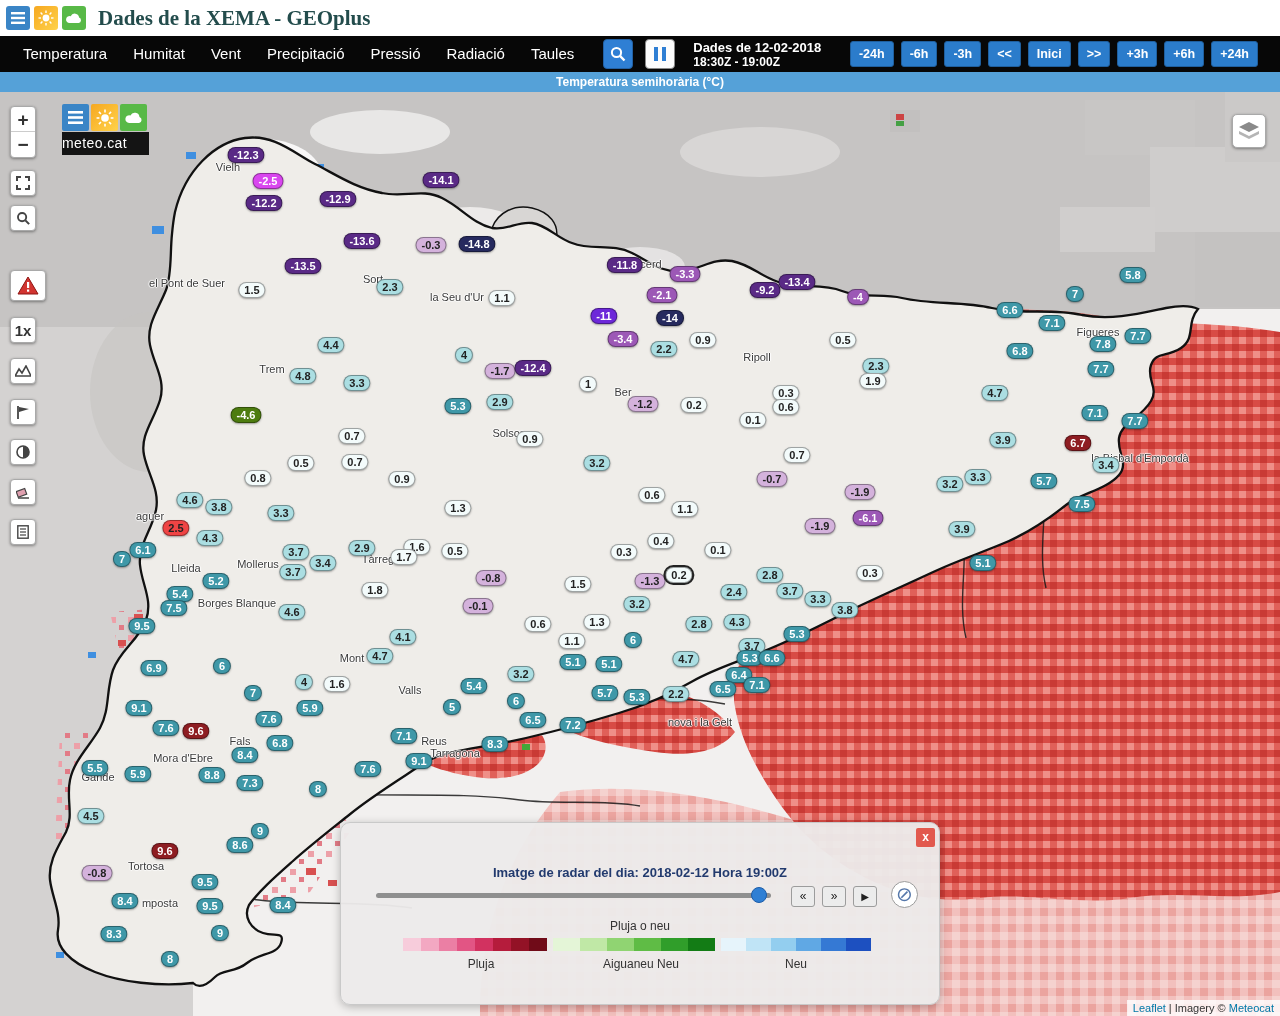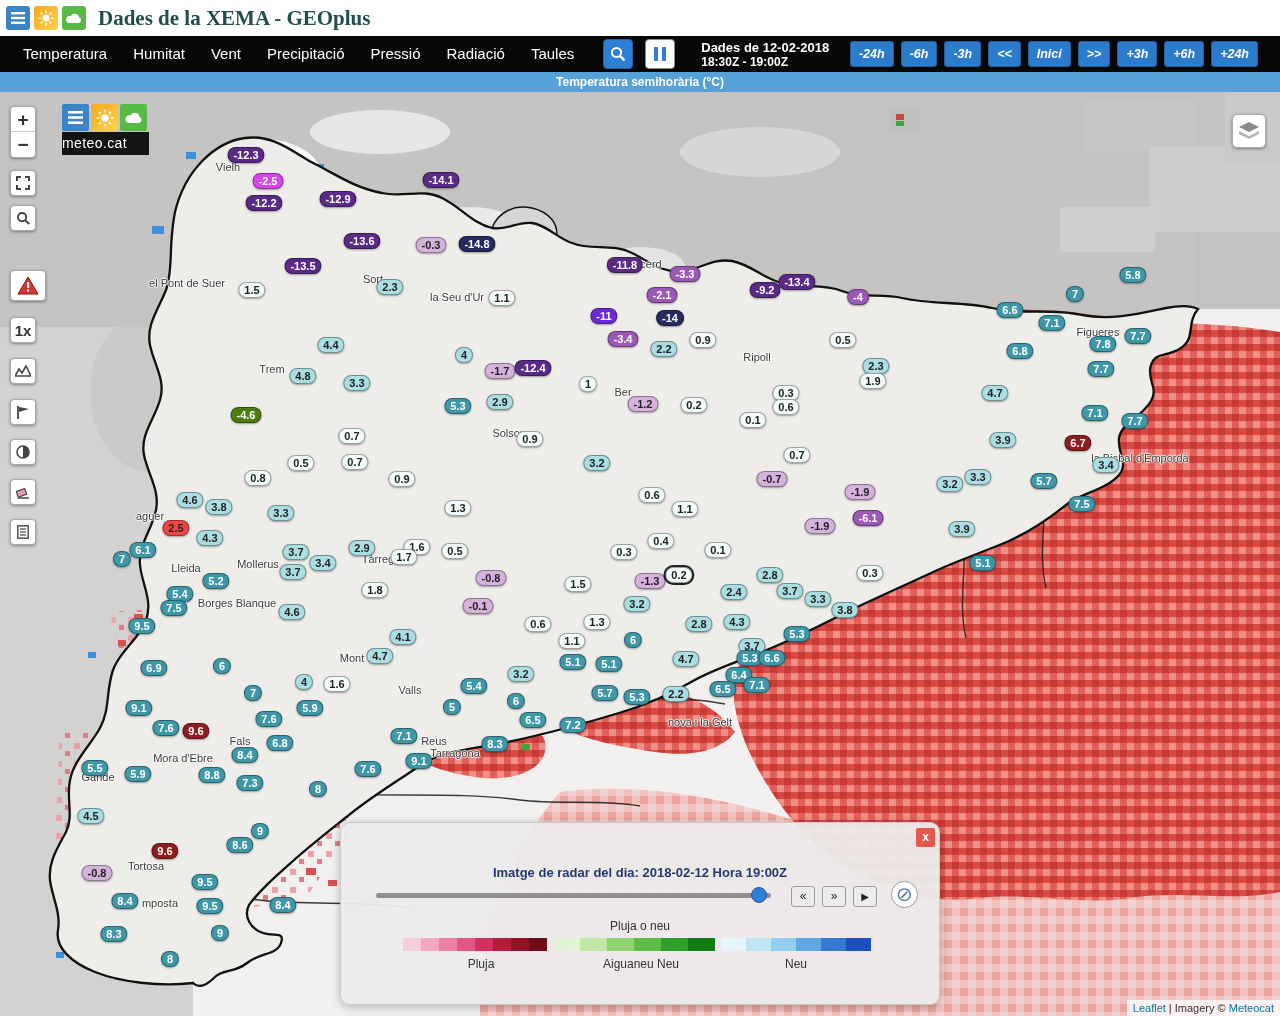--- a/index.html
+++ b/index.html
@@ -13,25 +13,25 @@
   .tile-cloud{ background:#58b947; }
   .app-title { margin-left:8px; font-family:"Liberation Serif",serif; font-size:21px; font-weight:600; color:#234c4c; }
 
   
   .navbar { height:36px; background:#070707; display:flex; align-items:center; padding:0 10px; gap:2px; }
   .nav-item { color:#fff; font-size:15px; padding:16px 13px; line-height:36px; cursor:pointer; white-space:nowrap; }
   .sq-btn { width:30px; height:30px; border-radius:4px; display:flex; align-items:center; justify-content:center; cursor:pointer; }
   .search-btn { background:#2f7fd4; border:1px solid #2261a5; margin-left:14px; }
   .pause-btn  { background:#fdfdfd; border:1px solid #8a8a8a; margin-left:10px; }
   .pause-btn i { display:inline-block; width:4px; height:14px; background:#2f7fd4; margin:0 2px; }
-  .status { margin-left:24px; color:#fff; font-weight:bold; }
+  .status { margin-left:16px; color:#fff; font-weight:bold; }
   .status .l1 { font-size:13px; }
   .status .l2 { font-size:12px; }
   .time-nav { margin-left:auto; display:flex; gap:7px; padding-right:12px; }
-  .time-btn { background:#2b7ccb; color:#fff; border:1px solid #1f5f9e; border-radius:3px; font-size:12.5px; font-weight:bold; padding:5px 8px; cursor:pointer; white-space:nowrap;font-style:italic; }
+  .time-btn { background:#2b7ccb; color:#fff; border:1px solid #1f5f9e; border-radius:3px; font-size:12.5px; font-weight:bold; padding:5px 8px; cursor:pointer; white-space:nowrap; }
 
   
   .subhdr { height:20px; background:#55a1d8; color:#fff; font-size:12px; font-weight:bold; text-align:center; line-height:20px; }
 
   
   .map { position:relative; width:1280px; height:924px; background:#d4d2d1; overflow:hidden; }
   .map svg.base { position:absolute; inset:0; }
 
   .layer { position:absolute; inset:0; pointer-events:none; }
   .badge { position:absolute; transform:translate(-50%,-50%); padding:1px 5px; border-radius:9px;

